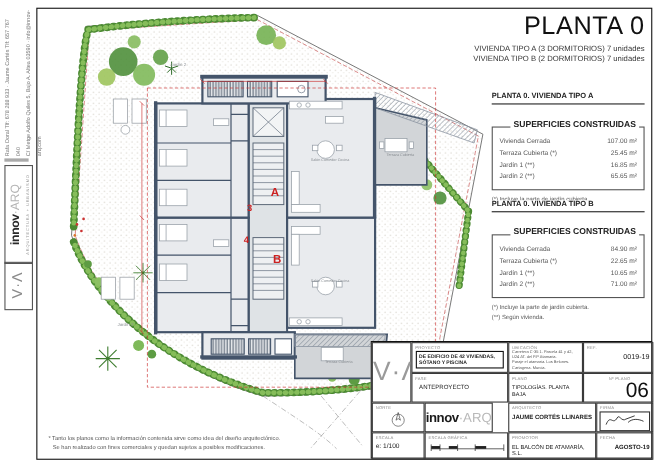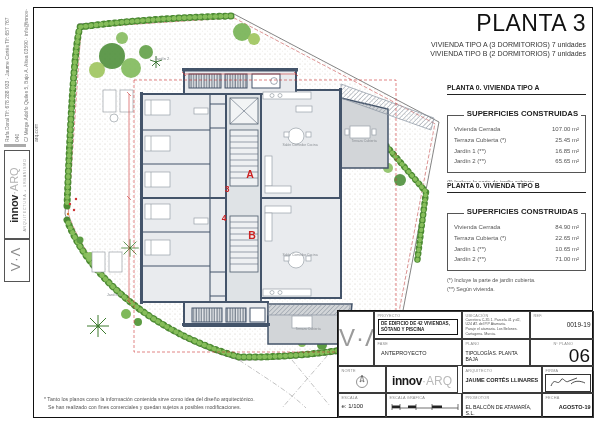--- a/index.html
+++ b/index.html
@@ -282,21 +282,21 @@
   <g fill="#8a8f94" font-size="3.4" text-anchor="middle">
     <text x="266" y="138">Salón Comedor Cocina</text>
     <text x="266" y="248">Salón Comedor Cocina</text>
     <text x="330" y="134">Terraza Cubierta</text>
     <text x="274" y="322">Terraza Cubierta</text>
     <text x="128" y="52" font-size="4">Jardín 2</text>
     <text x="80" y="288" font-size="4">Jardín 2</text>
   </g>
 </svg>
 
-<div class="abs z2" id="planta-title">PLANTA 3</div>
+<div class="abs z2" id="planta-title">PLANTA 0</div>
 <div class="abs z2 subt" style="top:41px;">VIVIENDA TIPO A (3 DORMITORIOS) 7 unidades</div>
 <div class="abs z2 subt" style="top:50px;">VIVIENDA TIPO B (2 DORMITORIOS) 7 unidades</div>
 
 <div class="abs z3 stable" style="top:84px;">
   <div class="hdr">PLANTA 0. VIVIENDA TIPO A</div>
   <div class="sup-wrap">
     <span class="sup-title">SUPERFICIES CONSTRUIDAS</span>
     <div class="sup-box">
       <div class="srow">
           <span>Vivienda Cerrada</span>
@@ -378,21 +378,21 @@
     <span class="cl">Nº PLANO</span>
     <div class="cv big-num">06</div>
   </div>
   <div class="cell" style="left:0;top:55px;width:48px;height:27px;">
     <span class="cl">NORTE</span>
     <svg width="18" height="16" viewBox="0 0 18 16" style="display:block;margin:0 auto;">
       <circle cx="9" cy="9" r="5.5" fill="none" stroke="#777" stroke-width="0.8"></circle>
       <path d="M9,2 L11,9 L9,7.5 L7,9 Z" fill="none" stroke="#555" stroke-width="0.7"></path>
     </svg>
   </div>
-  <div class="cell tb-logo" style="left:48px;top:55px;width:72px;height:27px;text-align:center;line-height:26px;">
+  <div class="cell tb-logo" style="left:48px;top:55px;width:62px;height:27px;text-align:center;line-height:26px;">
     <span class="main">innov</span><span class="accent">·ARQ</span>
   </div>
   <div class="cell" style="left:124px;top:55px;width:80px;height:27px;">
     <span class="cl">ARQUITECTO</span>
     <div class="cv" style="font-size:5.5px;font-weight:700;padding-top:4px;">JAUME CORTÉS LLINARES</div>
   </div>
   <div class="cell" style="left:204px;top:55px;width:52px;height:27px;">
     <span class="cl">FIRMA</span>
     <div class="firma-box">
       <svg width="46" height="14" viewBox="0 0 46 14">

